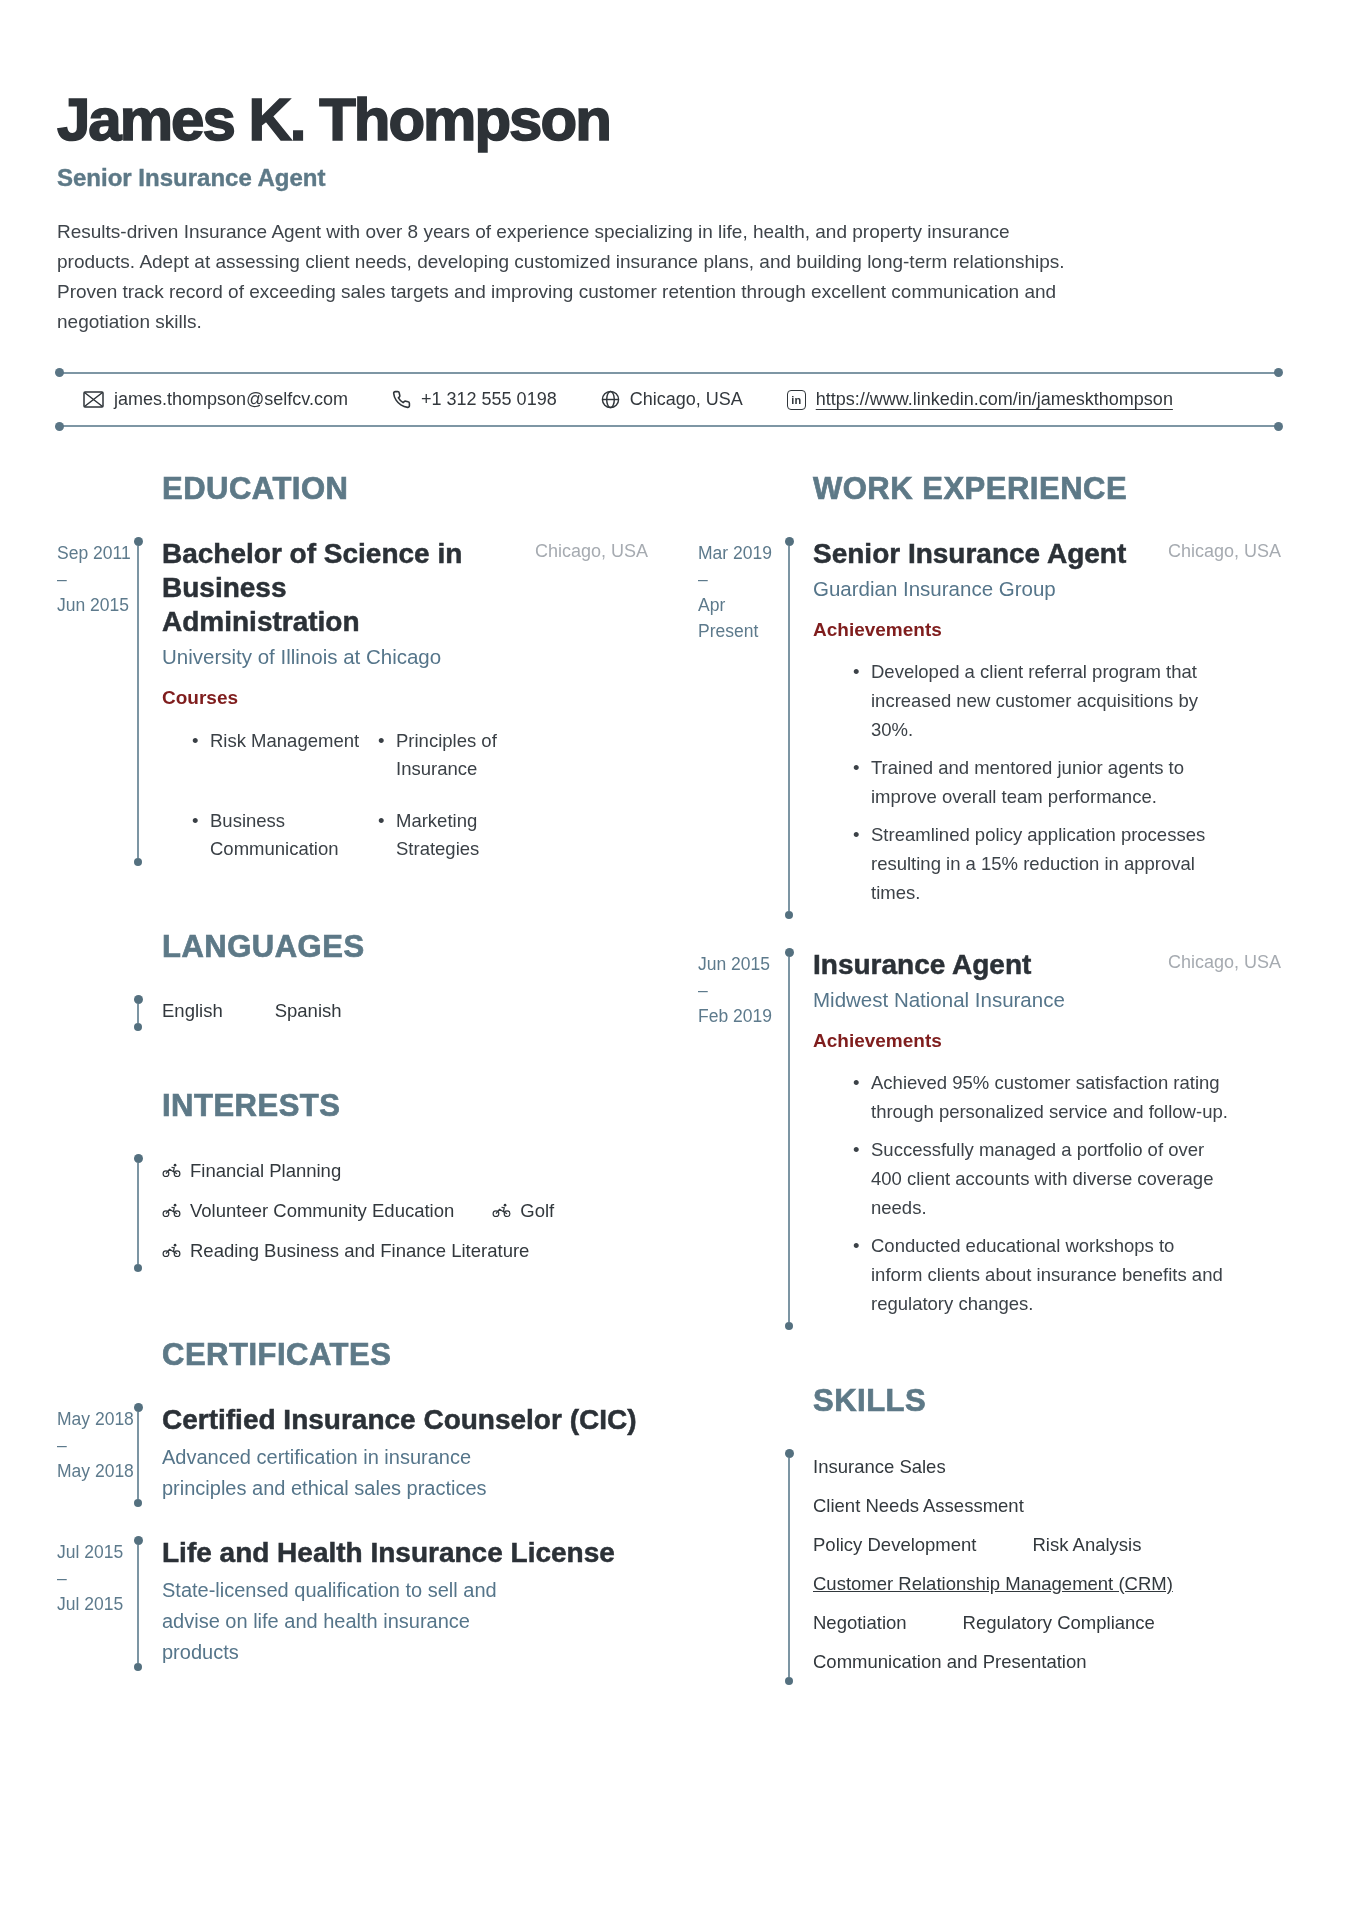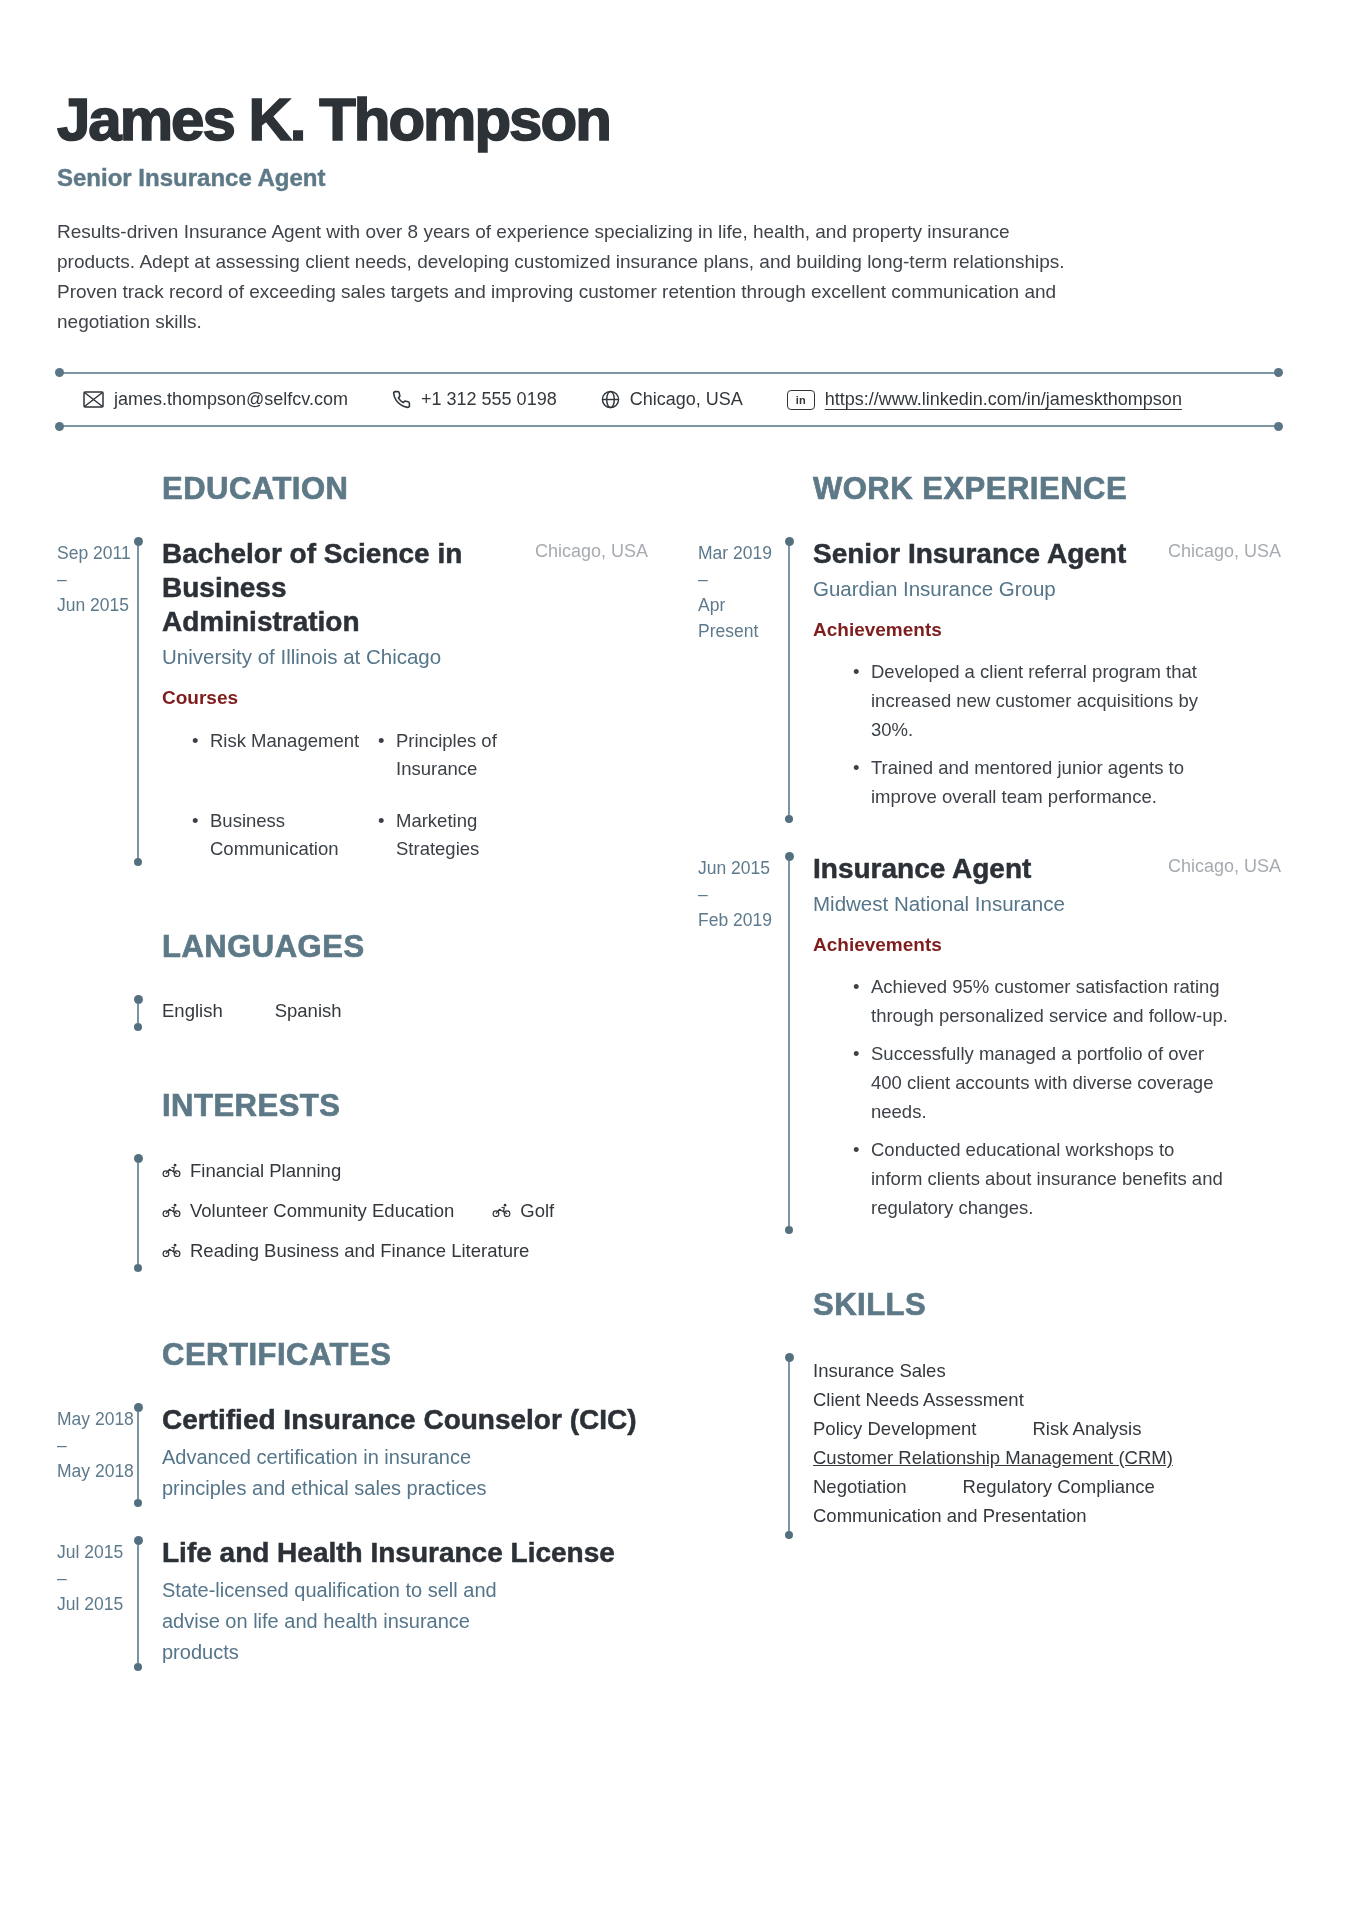--- a/index.html
+++ b/index.html
@@ -33,21 +33,21 @@
     padding:15px 0 15px 26px;
     display:flex; align-items:center; gap:44px;
     font-size:18px; color:#33383d;
   }
   .contact-bar .corner { position:absolute; width:9px; height:9px; border-radius:50%; background:#5a7585; }
   .corner.tl { top:-6px; left:-2px; }  .corner.tr { top:-6px; right:-2px; }
   .corner.bl { bottom:-6px; left:-2px; } .corner.br { bottom:-6px; right:-2px; }
   .c-item { display:flex; align-items:center; gap:10px; white-space:nowrap; }
   .c-item svg { display:block; }
   .li-badge {
-    width:28px; height:20px; border:1.6px solid #2f353a; border-radius:4px;
+    width:19px; height:20px; border:1.6px solid #2f353a; border-radius:4px;
     display:flex; align-items:center; justify-content:center;
     font-size:11px; font-weight:700; color:#2f353a;
   }
   a.c-link { color:#33383d; text-decoration:underline; text-underline-offset:4px; }
 
   
   .main { margin-top:44px; display:grid; grid-template-columns:591px 583px; column-gap:50px; }
 
   .sec-h {
     font-size:31px; font-weight:700; color:#5d7987; letter-spacing:0.5px;
@@ -85,21 +85,21 @@
   ul.courses li { position:relative; padding-left:18px; font-size:18.5px; line-height:28px; color:#3a4046; }
   ul.courses li::before { content:"\2022"; position:absolute; left:0; top:0; }
 
   .plain-row { display:flex; gap:52px; font-size:18.5px; color:#32383d; padding:5px 0 6px 0; }
 
   .int-list { display:flex; flex-direction:column; gap:11px; padding:2px 0 4px 0; }
   .int-row { display:flex; gap:38px; }
   .int-item { display:flex; align-items:center; gap:9px; font-size:18.5px; line-height:29px; color:#32383d; white-space:nowrap; }
   .int-item svg { display:block; flex:none; }
 
-  .skill-list { display:flex; flex-direction:column; padding:3px 0 6px 0; }
+  .skill-list { display:flex; flex-direction:column; gap:10px; padding:3px 0 6px 0; }
   .skill-row { display:flex; gap:56px; }
   .skill { font-size:18.5px; line-height:29px; color:#32383d; }
   .skill.wrapped { max-width:395px;text-decoration:underline; }
 
   .gap-lang { margin-top:66px; }
   .gap-int  { margin-top:60px; }
   .gap-cert { margin-top:68px; }
   .gap-skills { margin-top:56px; }
   .entry.tight { margin-top:32px; }
 </style>
@@ -308,20 +308,21 @@
         <div class="e-body">
           <div class="e-head">
             <div class="e-title">Senior Insurance Agent</div>
             <div class="e-loc">Chicago, USA</div>
           </div>
           <div class="e-org">Guardian Insurance Group</div>
           <div class="e-label">Achievements</div>
           <ul class="blt">
             <li>Developed a client referral program that increased new customer acquisitions by 30%.</li>
             <li>Trained and mentored junior agents to improve overall team performance.</li>
+            <li>Streamlined policy application processes resulting in a 15% reduction in approval times.</li>
           </ul>
         </div>
       </div>
 
       <div class="entry tight">
         <div class="dates">
           <div>Jun 2015</div>
           <div>–</div>
           <div>Feb 2019</div>
         </div>

